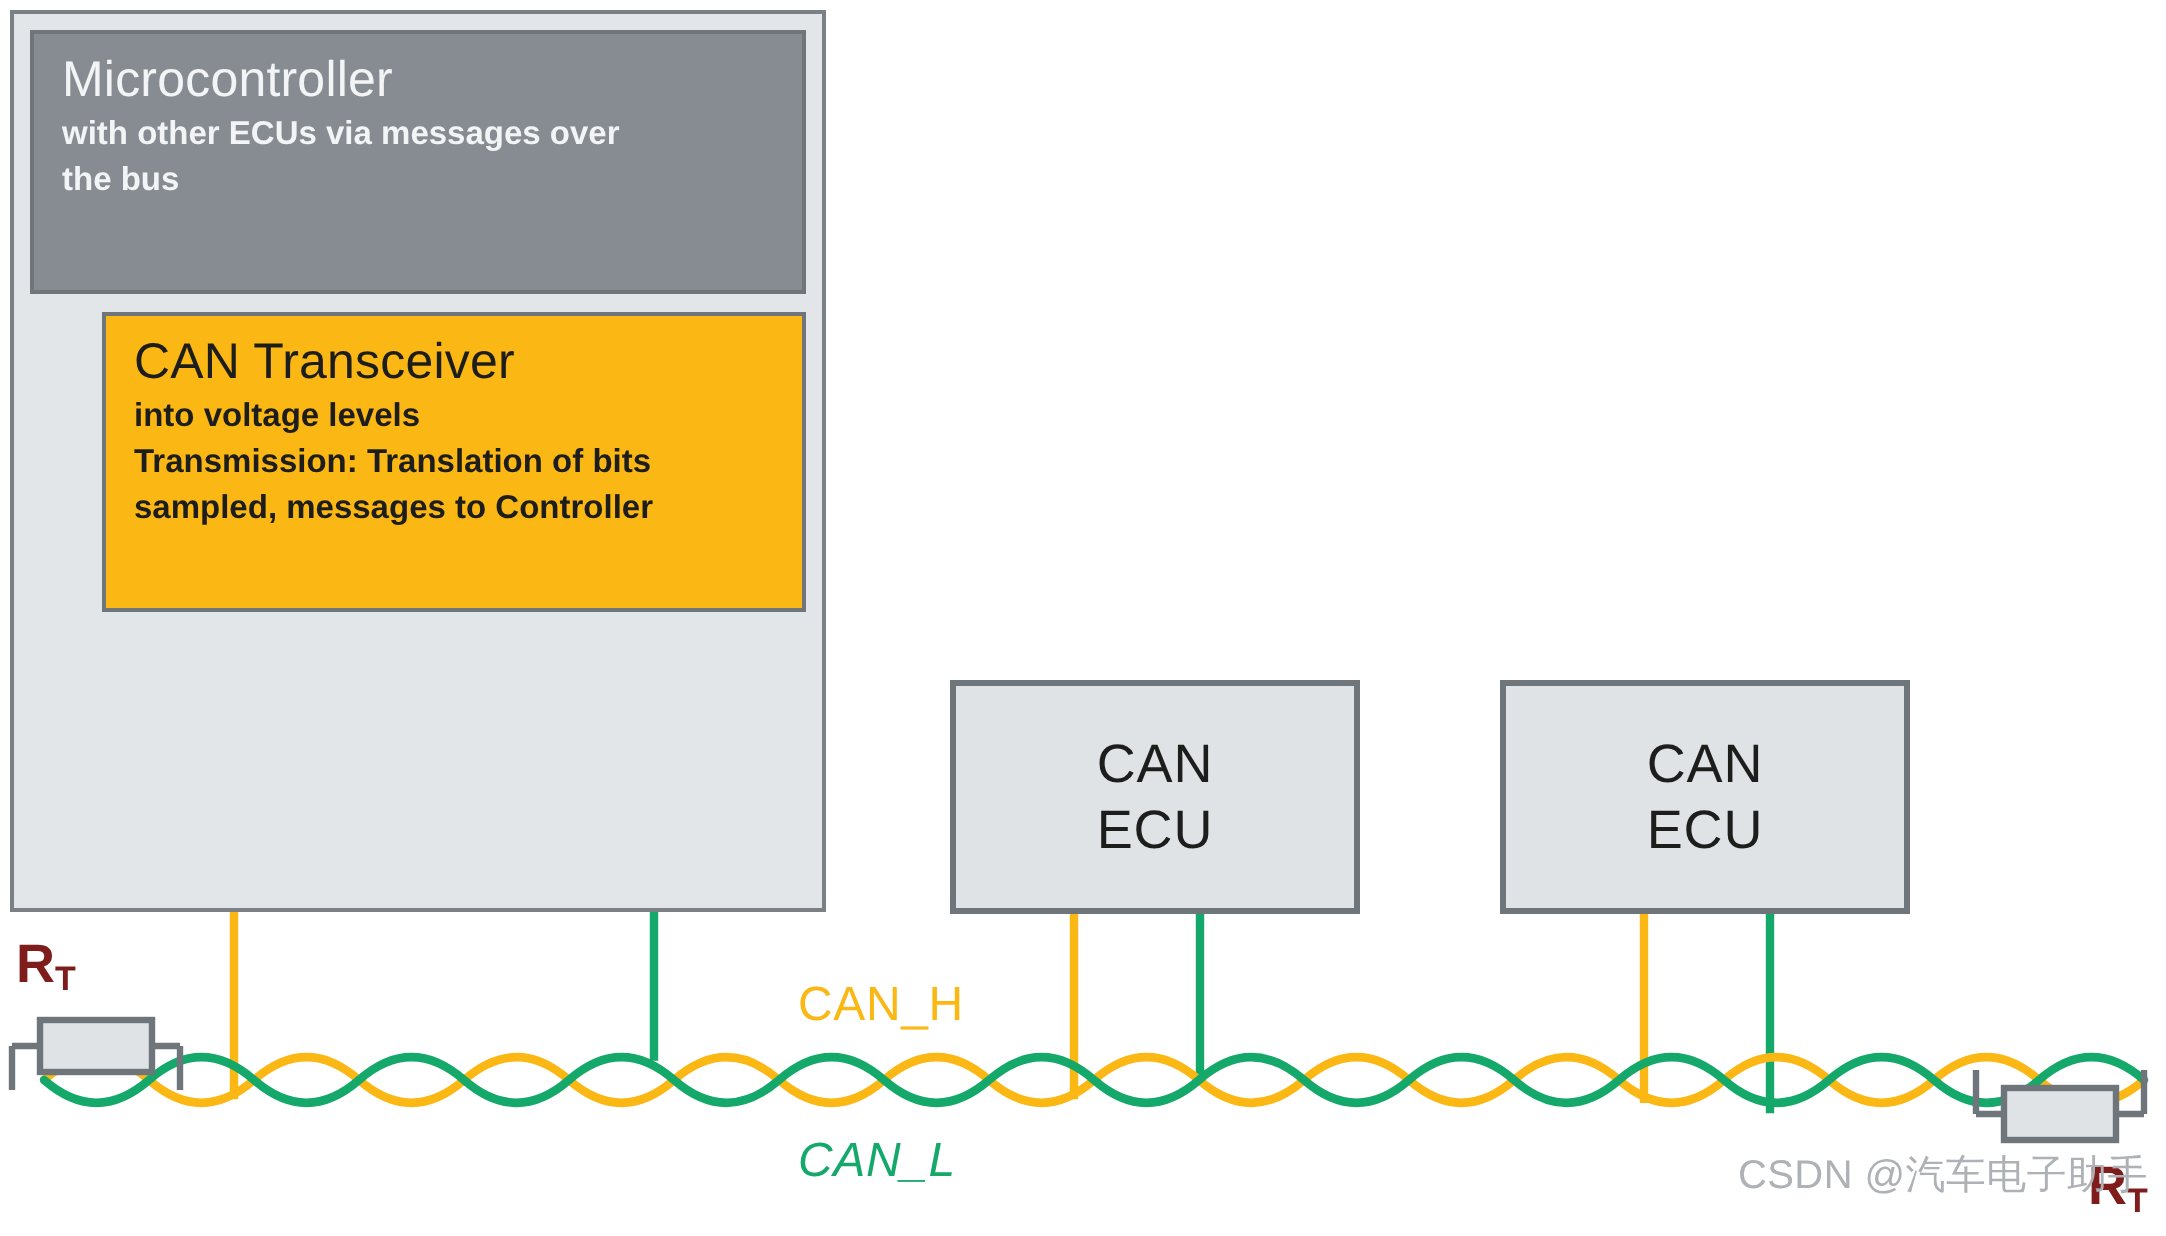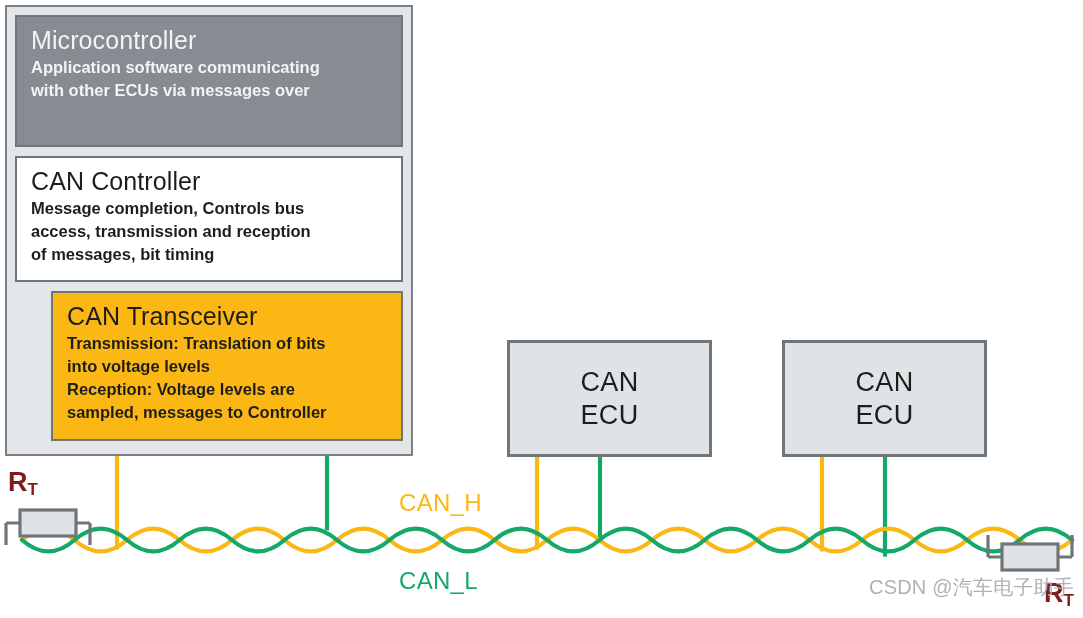--- a/index.html
+++ b/index.html
@@ -76,21 +76,20 @@
   
   .ecu-box {
     position: absolute;
     box-sizing: border-box;
     background: #dfe3e6;
     border: 3px solid #6f767b;
     display: flex;
     flex-direction: column;
     align-items: center;
     justify-content: center;
-    margin-left: 32px;
   }
   .ecu-line {
     font-size: 27px;
     line-height: 33px;
     color: #1d1d1b;
     letter-spacing: 0.4px;
   }
   #ecu-1 { left: 475px; top: 340px; width: 205px; height: 117px; }
   #ecu-2 { left: 750px; top: 340px; width: 205px; height: 117px; }
 
@@ -106,21 +105,21 @@
 
   
   .bus-label {
     position: absolute;
     font-size: 24px;
     font-weight: 400;
     letter-spacing: 0.3px;
     white-space: nowrap;
   }
   #label-can-h { left: 399px; top: 489px; color: #fbb713; }
-  #label-can-l { left: 399px; top: 567px; color: #14a86a; }
+  #label-can-l { left: 399px; top: 567px; color: #14a86a; font-style: italic; }
 
   .rt-label {
     position: absolute;
     font-size: 27px;
     font-weight: 700;
     color: #7f1d1d;
     white-space: nowrap;
   }
   .rt-label sub {
     font-size: 17px;
@@ -147,40 +146,31 @@
 </head>
 <body>
 
 <div id="stage">
 
   <div class="node-frame">
 
     <div class="layer layer-mcu">
       <div class="layer-title">Microcontroller</div>
       <div class="layer-desc">
-        <span class="desc-line">Application software communicating</span>
         <span class="desc-line">with other ECUs via messages over</span>
+        <span class="desc-line">the bus</span>
       </div>
     </div>
 
-    <div class="layer layer-controller">
-      <div class="layer-title">CAN Controller</div>
-      <div class="layer-desc">
-        <span class="desc-line">Message completion, Controls bus</span>
-        <span class="desc-line">access, transmission and reception</span>
-        <span class="desc-line">of messages, bit timing</span>
-      </div>
-    </div>
 
     <div class="layer layer-transceiver">
       <div class="layer-title">CAN Transceiver</div>
       <div class="layer-desc">
+        <span class="desc-line">into voltage levels</span>
         <span class="desc-line">Transmission: Translation of bits</span>
-        <span class="desc-line">into voltage levels</span>
-        <span class="desc-line">Reception: Voltage levels are</span>
         <span class="desc-line">sampled, messages to Controller</span>
       </div>
     </div>
 
   </div>
 
   <div class="ecu-box" id="ecu-1">
     <span class="ecu-line">CAN</span>
     <span class="ecu-line">ECU</span>
   </div>

